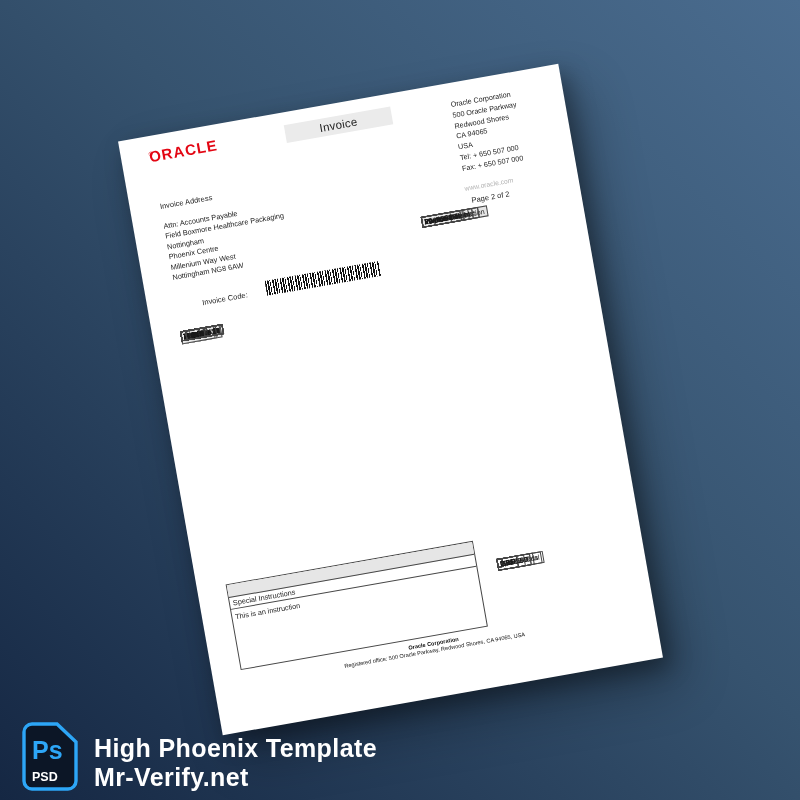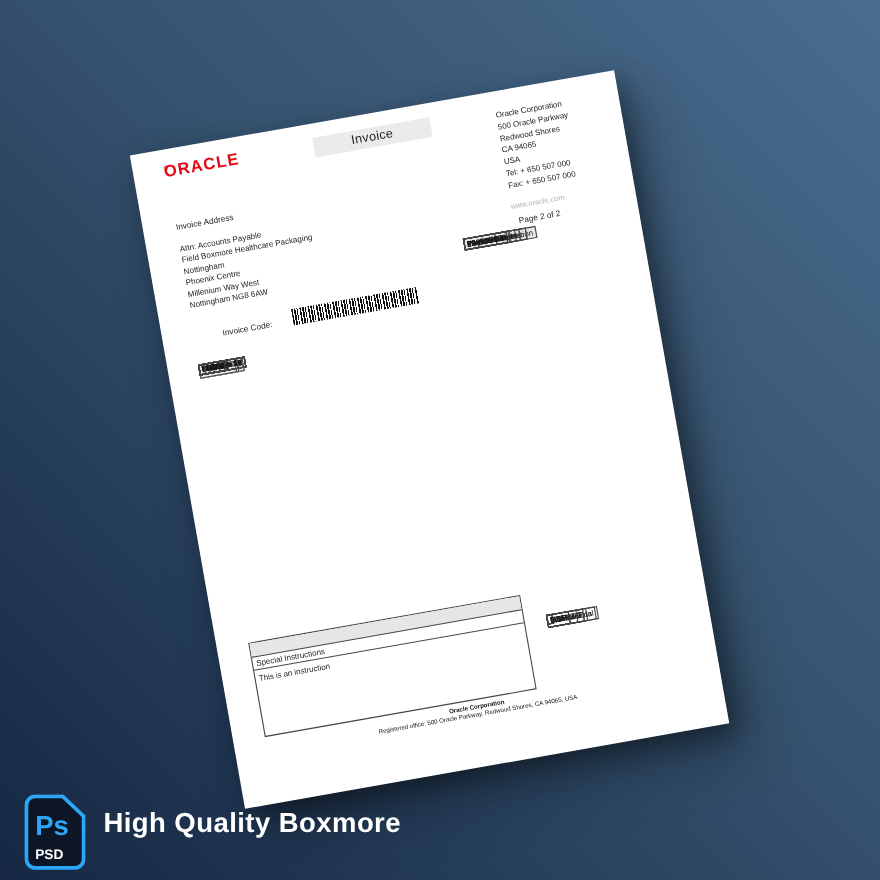--- a/index.html
+++ b/index.html
@@ -330,14 +330,15 @@
 
 </div>
 
 <svg class="badge-icon" width="56" height="69" viewBox="0 0 56 69">
   <path d="M10 2 H35 L54 20 V59 a8 8 0 0 1 -8 8 H10 a8 8 0 0 1 -8 -8 V10 a8 8 0 0 1 8 -8 Z" fill="#0c1626" stroke="#2da6f7" stroke-width="3.4"></path>
   <text x="10" y="37" font-family="Liberation Sans, sans-serif" font-size="25" font-weight="bold" fill="#2da6f7">Ps</text>
   <text x="10" y="59" font-family="Liberation Sans, sans-serif" font-size="12.5" font-weight="bold" fill="#ffffff">PSD</text>
 </svg>
 
 <div class="caption">
-  <div>High Quality Boxmore</div>
+  <div>High Phoenix Template</div>
+  <div>Mr-Verify.net</div>
 </div>
 
 </body></html>

